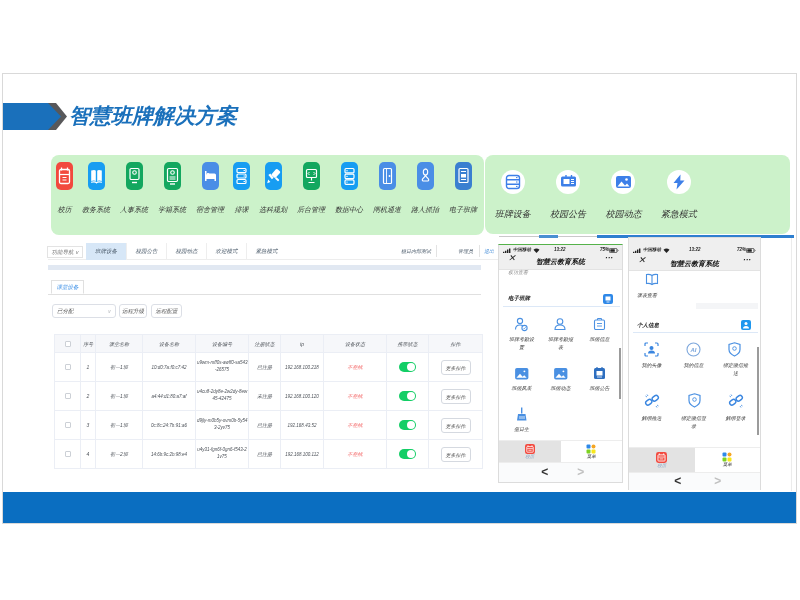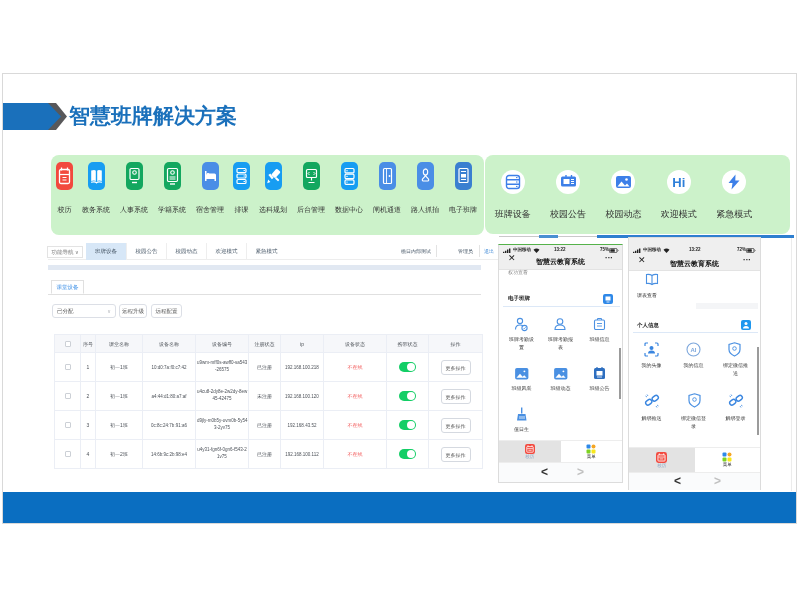--- a/index.html
+++ b/index.html
@@ -1,18 +1,18 @@
 <!DOCTYPE html>
 <html><head>
 <meta charset="utf-8">
 <style>
 * { margin:0; padding:0; box-sizing:border-box; }
 html,body { width:800px; height:600px; background:#fff; font-family:"Liberation Sans", sans-serif; }
 .abs { position:absolute; }
-#slide { position:absolute; left:2px; top:73px; width:795px; height:451px; border:1px solid #d9d9d9; background:#fff; }
+#slide { position:absolute; left:2px; top:73px; width:795px; height:451px; border:1px solid #d9d9d9; background:#fff;font-style:italic; }
 #bluebar { position:absolute; left:0; bottom:0; width:100%; height:31px; background:#0a6ec1; }
 
 #titleArrow { left:0; top:29px; width:64px; height:27px; }
 #titleTxt { left:66px; top:28px; font-size:21px; font-weight:bold; color:#1a70bb; letter-spacing:0px; }
 
 #logo { left:713px; top:10px; width:38px; height:60px; text-align:center; }
 #logoTxt { font-size:16px; font-weight:bold; color:#3b3b3d; letter-spacing:0px; margin-top:2px; }
 
 .gpanel { background:#ccf2ca; border-radius:8px; position:absolute; }
 #gp1 { left:48px; top:81px; width:433px; height:80px; display:flex; padding:7px 1px 0 1px; }
@@ -243,26 +243,20 @@
     </div>
     <div class="g2item">
       <div class="circ">
           <svg width="17" height="16" viewBox="0 0 17 16">
             <rect x="1" y="2" width="15" height="12" rx="2" fill="#3d7fe8"></rect>
             <circle cx="11.5" cy="5.5" r="1.3" fill="#fff"></circle>
             <path d="M2.5 12.5 l4-5 3.5 4 2-2 2.5 3 z" fill="#fff"></path>
           </svg>
         </div>
       <div class="lb">校园动态</div>
-    </div>
-    <div class="g2item">
-      <div class="circ">
-          <span style="font-size:13px;font-weight:bold;color:#2e7fd9;">Hi</span>
-        </div>
-      <div class="lb">欢迎模式</div>
     </div>
     <div class="g2item">
       <div class="circ">
           <svg width="14" height="16" viewBox="0 0 14 16">
             <path d="M8.5 0.5 L1.5 9 h4 L4.5 15.5 L12.5 6.5 h-4.2 z" fill="#3d7fe8"></path>
           </svg>
         </div>
       <div class="lb">紧急模式</div>
     </div>
   </div>

